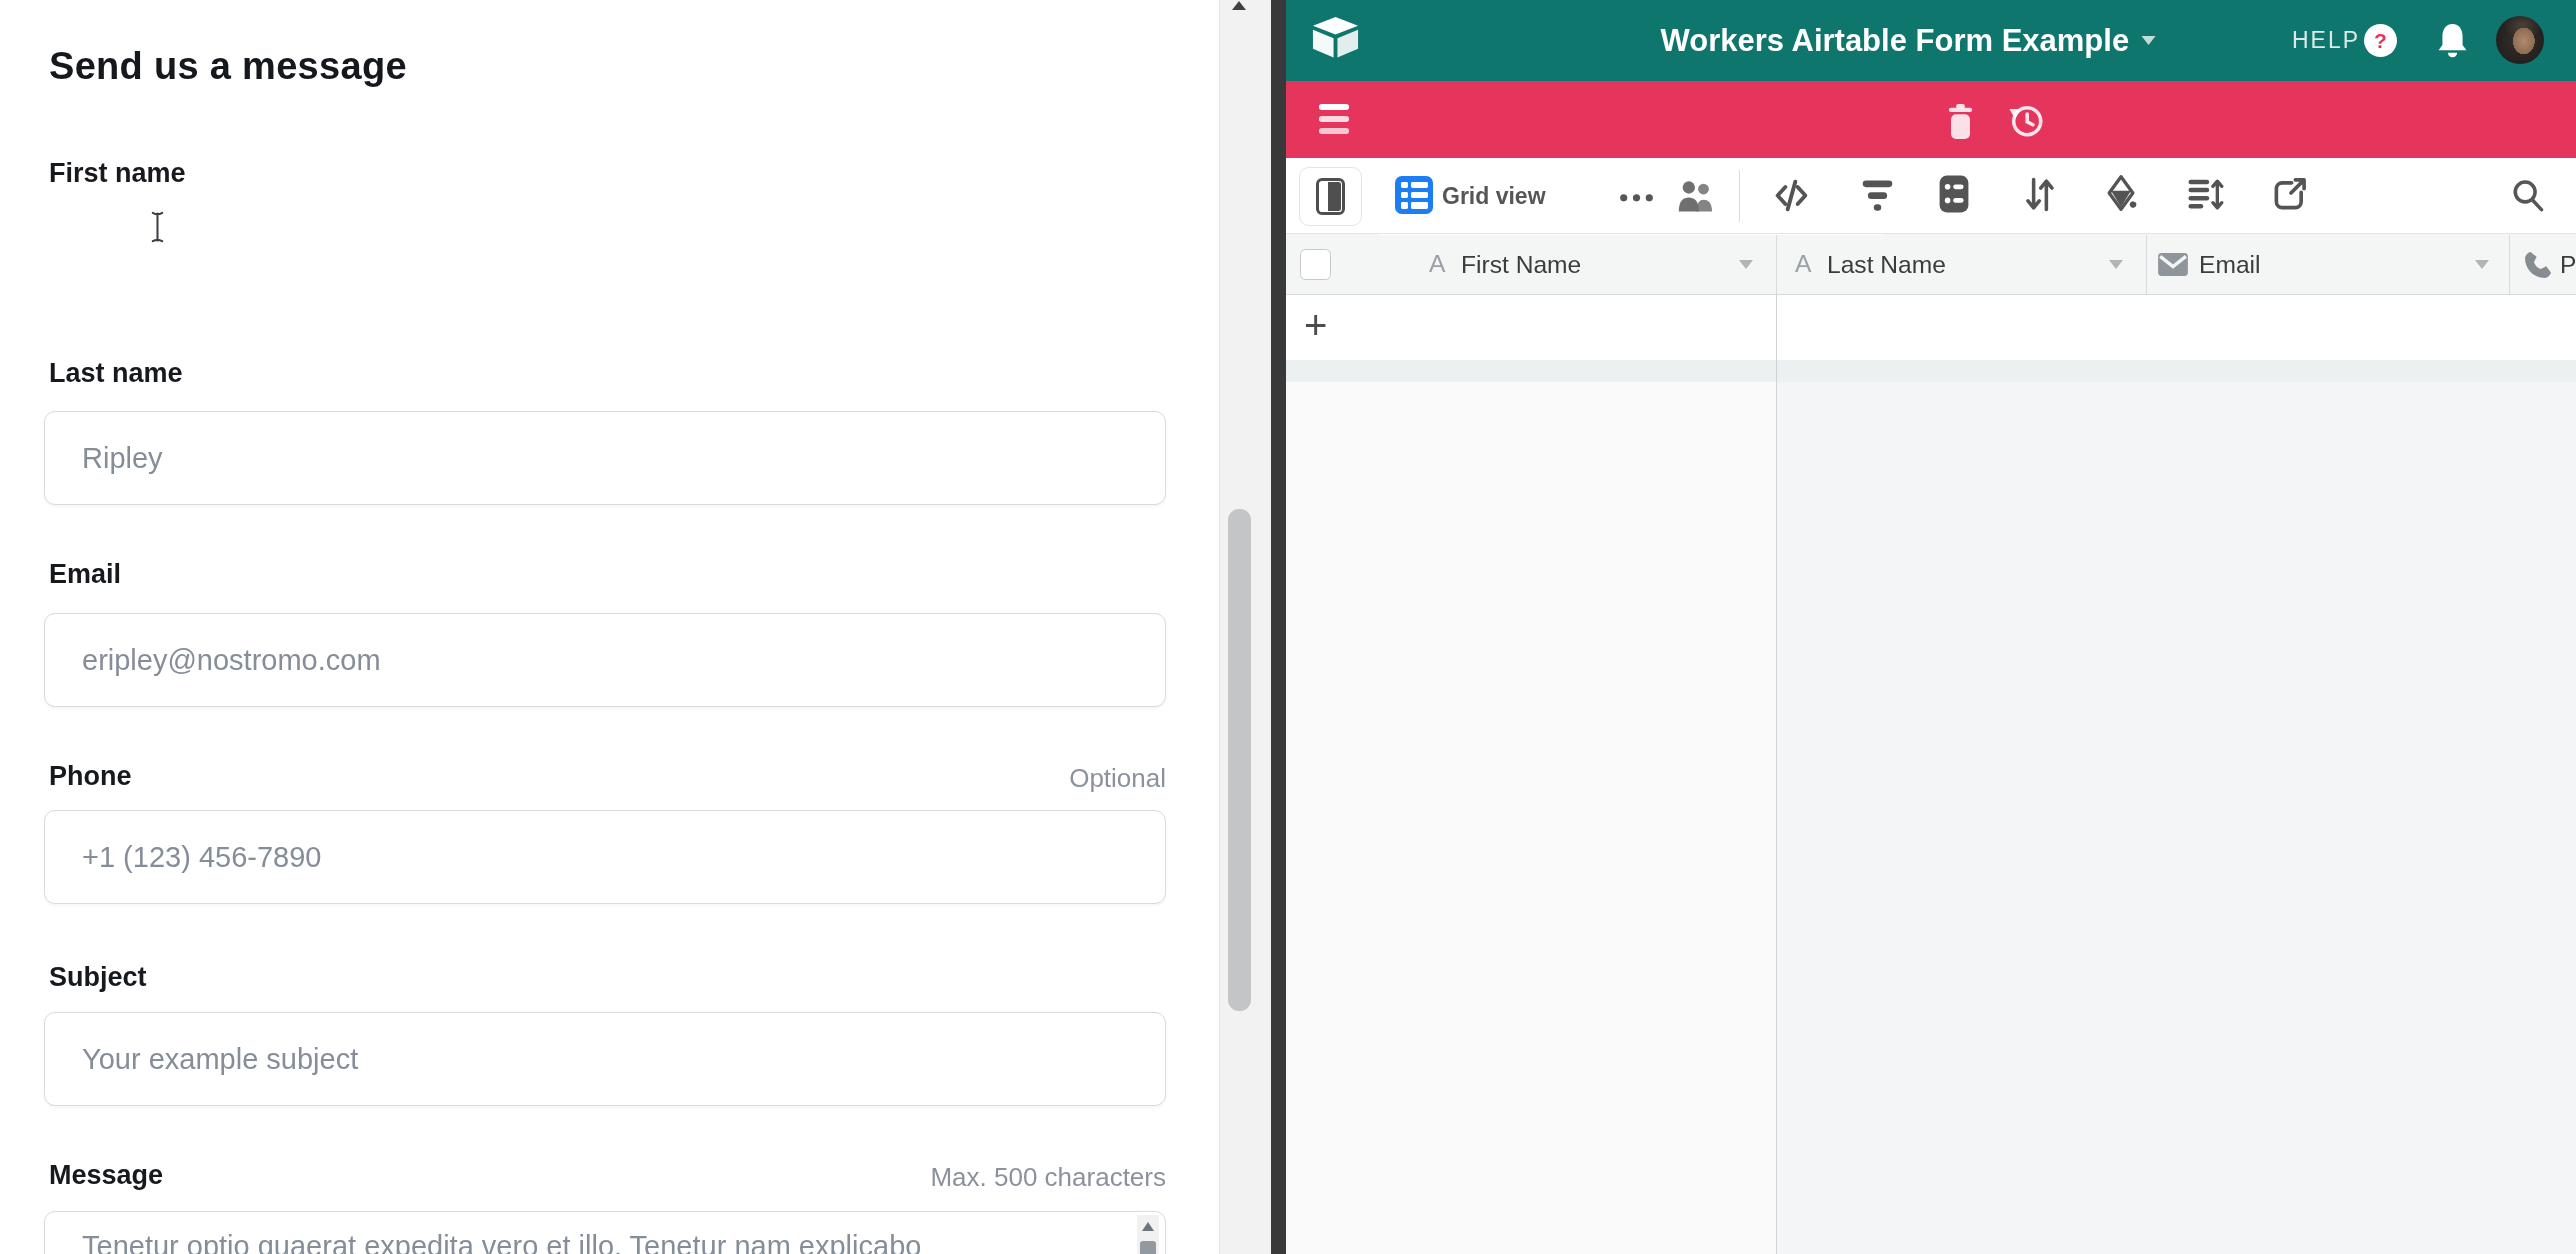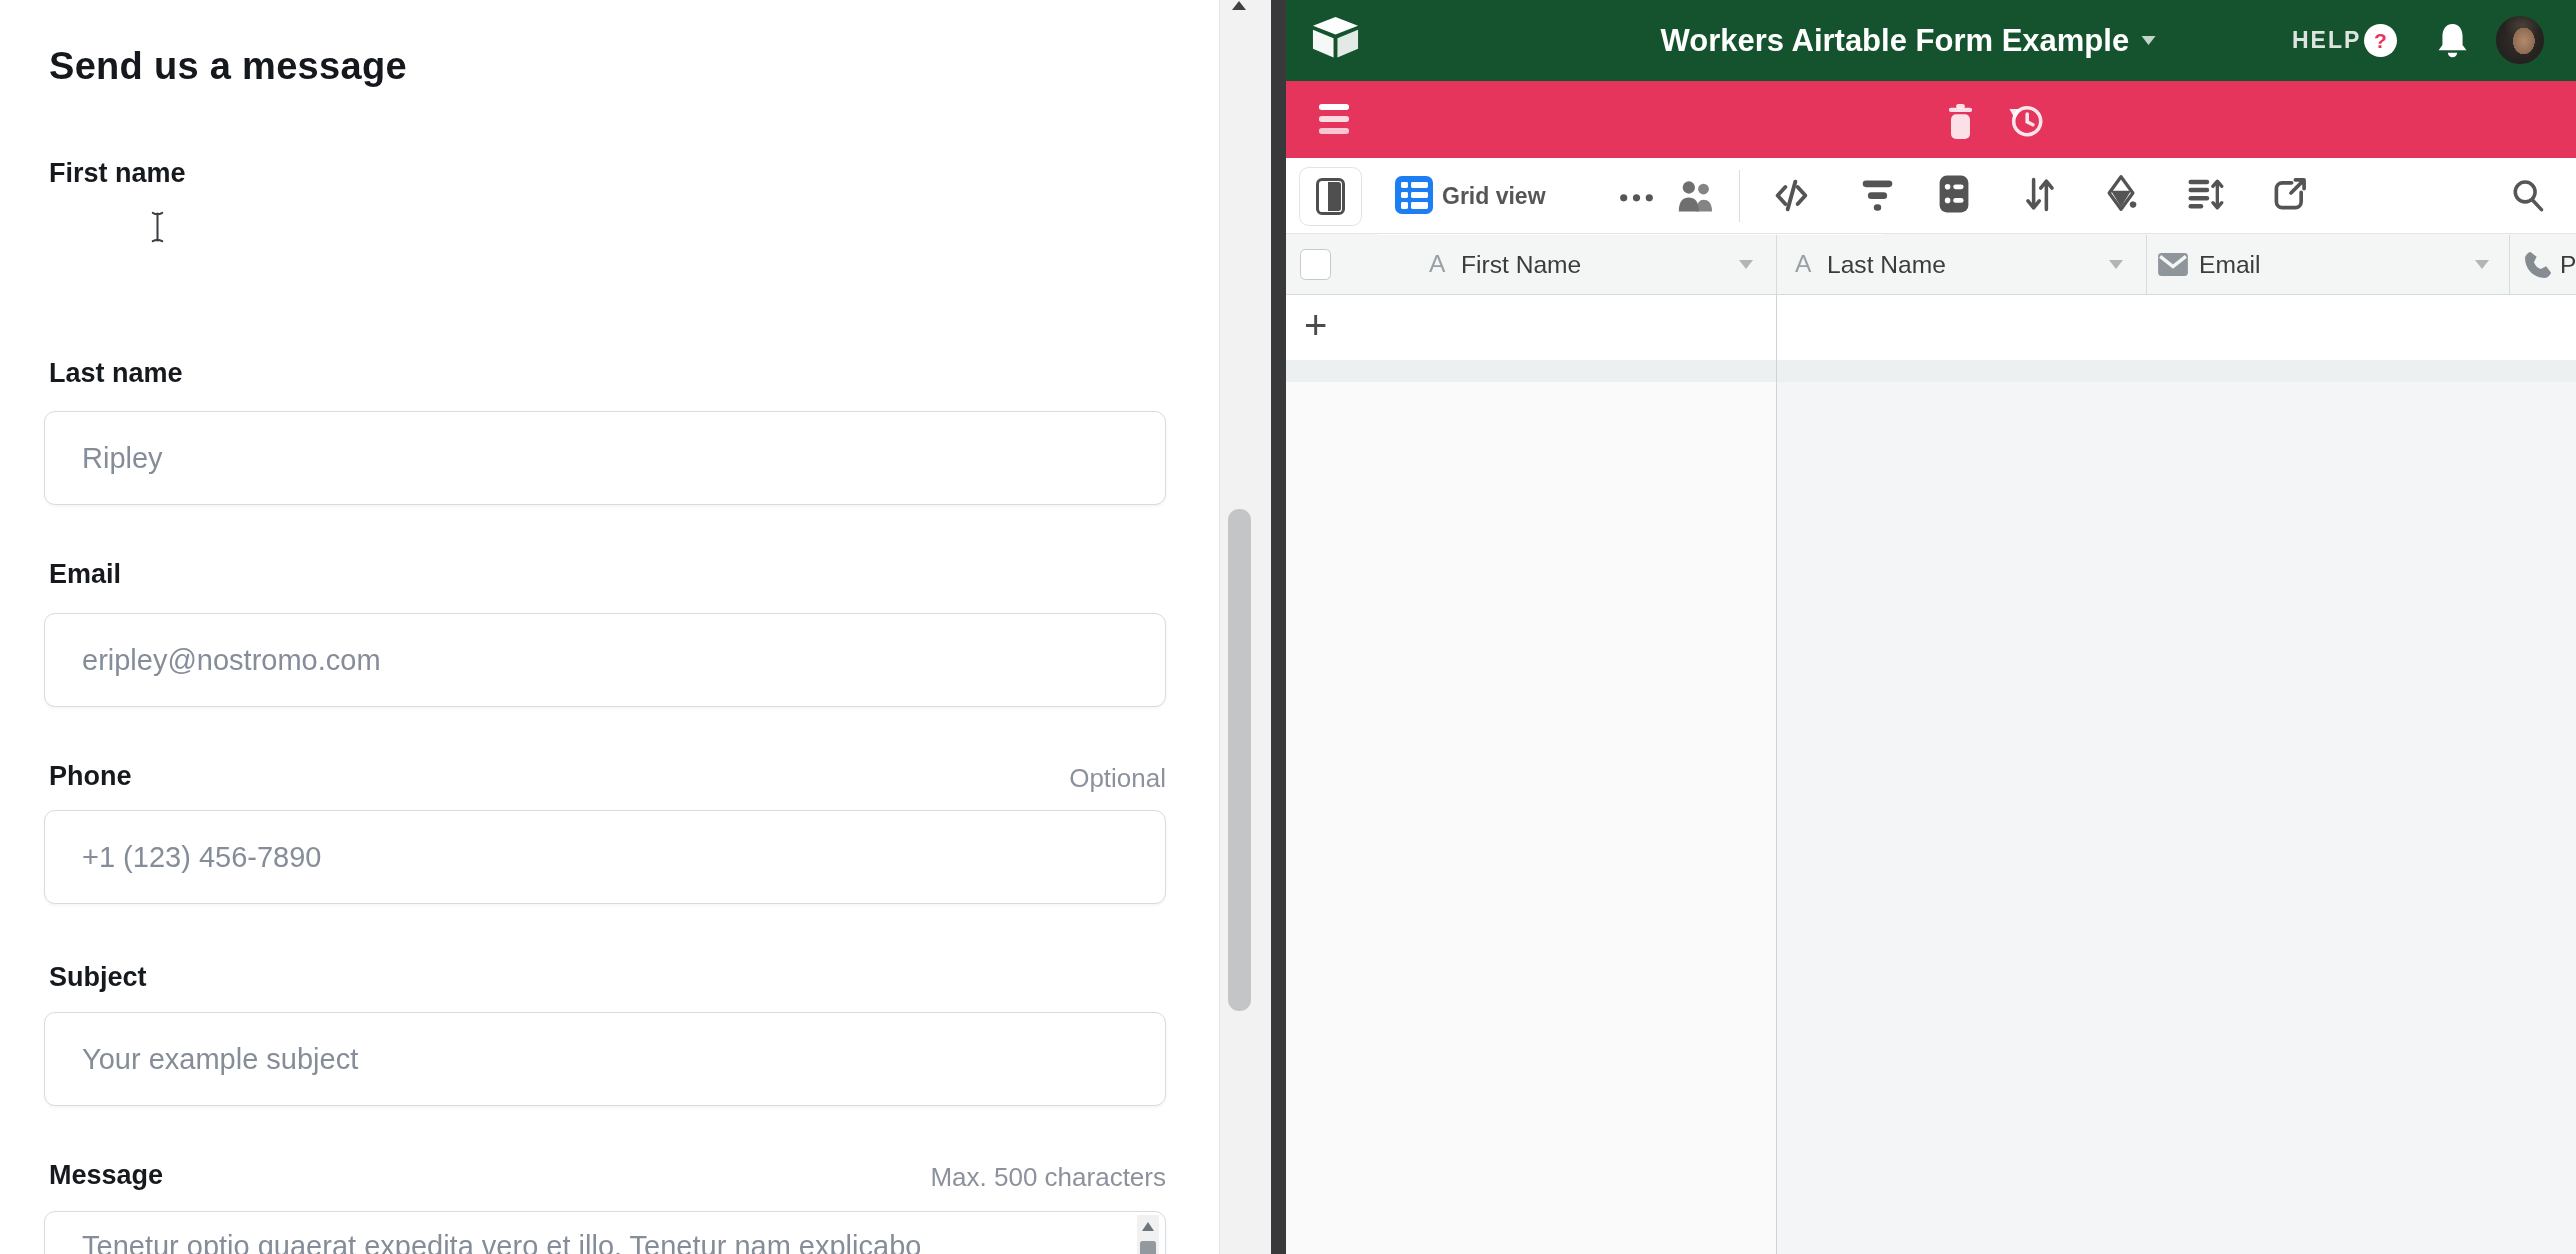--- a/index.html
+++ b/index.html
@@ -31,37 +31,37 @@
   
   #left-scrollbar { left:1219px; top:0; width:52px; height:1255px; background:#f2f2f2; border-left:0.7px solid #e5e5e5; }
   #left-scroll-thumb { left:8.2px; top:509px; width:23px; height:502px; background:#c3c5c7; border-radius:11px; }
   #left-scroll-arrow { left:12.3px; top:1.4px; width:0; height:0;
              border-left:7.5px solid transparent; border-right:7.5px solid transparent;
              border-bottom:9px solid #3f4144; }
   #window-divider { left:1271px; top:0; width:15px; height:1255px; background:#39393b; }
 
   
   #airtable-pane { left:1286px; top:0; width:1290px; height:1255px; background:#f4f5f6; overflow:hidden; }
-  #at-header { left:0; top:0; width:1290px; height:81px; background:#14532d;padding-left:11px; }
+  #at-header { left:0; top:0; width:1290px; height:81px; background:#0f766e;padding-left:11px; }
   #at-tabbar { left:0; top:81px; width:1290px; height:78px; background:#e5355c; }
   #at-toolbar { left:0; top:158px; width:1290px; height:76px; background:#ffffff; border-bottom:1.4px solid #e4e6e6; }
   #at-headerrow { left:0; top:235px; width:1290px; height:60px; background:#f4f5f5; border-bottom:1.4px solid #d6d9d9; }
   #at-addrow { left:0; top:295px; width:1290px; height:66px; background:#ffffff; border-bottom:1.4px solid #dfe2e2; }
   #at-belowband { left:0; top:360px; width:1290px; height:22px; background:#edf0f0; }
   #at-belowleft { left:0; top:382px; width:490px; height:872px; background:#fafafa; }
   #at-vline { left:490px; top:295px; width:1.4px; height:960px; background:#d0d3d3; z-index:4; }
 
   .at-title { font-size:31px; font-weight:bold; color:#ffffff; white-space:nowrap; }
   .title-wrap { left:622px; top:0; height:81px; transform:translateX(-50%);
                 display:flex; align-items:center; gap:12.3px; }
   .caret { width:0; height:0; border-left:7.5px solid transparent; border-right:7.5px solid transparent; }
   .caret-white { border-top:9px solid rgba(255,255,255,0.75); }
   .caret-gray  { border-top:9px solid #8f9396; }
   .caret-col   { border-top:9px solid #b1b5b8; }
-  .help-label { left:1006px; top:27px; font-size:23px; font-weight:bold; color:rgba(255,255,255,0.85); letter-spacing:2px; }
+  .help-label { left:1006px; top:27px; font-size:23px; font-weight:normal; color:rgba(255,255,255,0.85); letter-spacing:2px; }
   .help-circle { left:1078px; top:24px; width:33px; height:33px; background:#fff; border-radius:50%;
                  display:flex; align-items:center; justify-content:center;
                  color:#e5355c; font-size:21px; font-weight:bold; }
   .avatar { left:1210px; top:16.4px; width:48px; height:48px; border-radius:50%;
             background:
               radial-gradient(ellipse 18px 22px at 58% 52%, #b18a6d 0%, #8d6b52 60%, rgba(0,0,0,0) 61%),
               radial-gradient(ellipse 27px 20.5px at 55% 20%, #4a4038 0%, rgba(0,0,0,0) 70%),
               radial-gradient(circle at 50% 50%, #35302d 0%, #1c1a19 100%); }
 
   .hamburger { left:33px; top:104px; width:30px; }

